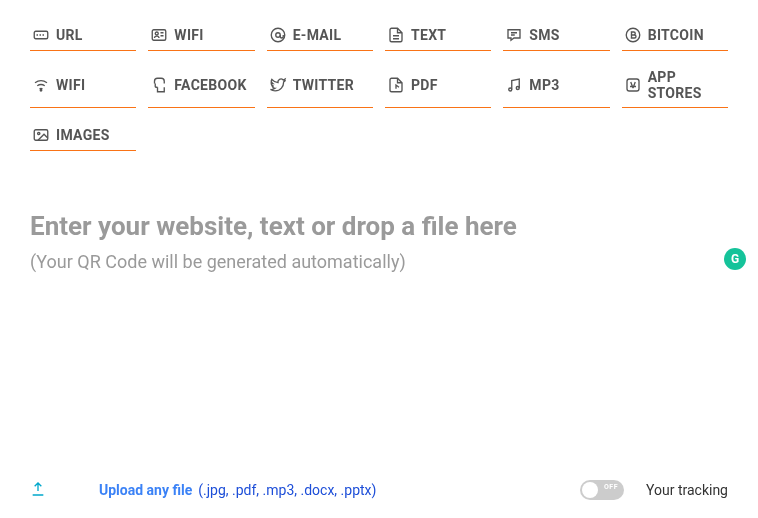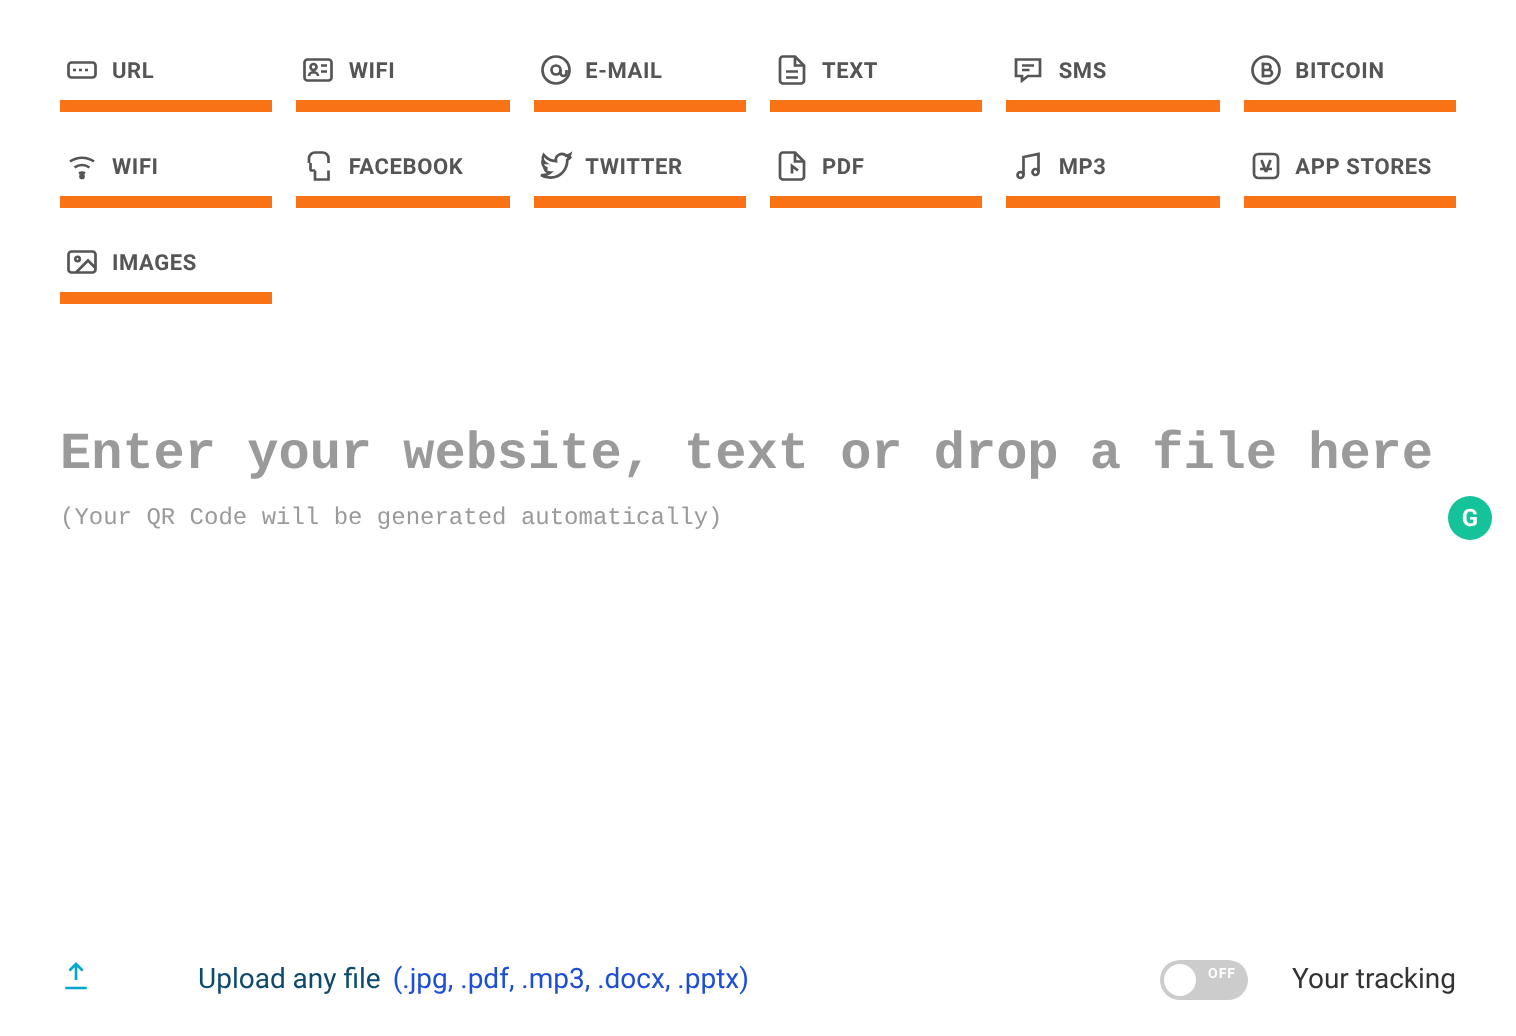--- a/index.html
+++ b/index.html
@@ -1,27 +1,27 @@
 <!DOCTYPE html>
 <html><head>
 <meta charset="utf-8">
 <style>
   * { margin: 0; padding: 0; box-sizing: border-box; }
   body { font-family: -apple-system, BlinkMacSystemFont, "Segoe UI", Roboto, sans-serif; background: #fff; width: 758px; height: 518px; padding: 20px 30px; position: relative; }
   .tabs { display: grid; grid-template-columns: repeat(6, 1fr); gap: 12px 12px; margin-bottom: 60px; }
-  .tab { display: flex; align-items: center; gap: 6px; padding: 6px 2px; border-bottom: 6px solid #f97316; cursor: pointer; color: #555; font-size: 11px; font-weight: 700; letter-spacing: 0.3px; }
+  .tab { display: flex; align-items: center; gap: 6px; padding: 6px 2px; border-bottom: 1px solid #f97316; cursor: pointer; color: #555; font-size: 14px; font-weight: 700; letter-spacing: 0.3px; }
   .tab .icon { width: 18px; height: 18px; flex-shrink: 0; display: flex; align-items: center; justify-content: center; }
   .tab svg { width: 18px; height: 18px; stroke: #555; fill: none; stroke-width: 1.8; }
-  .input-area { margin-top: 52px; font-family: Liberation Mono, monospace; }
+  .input-area { margin-top: 52px; }
   .placeholder-title { color: #9a9a9a; font-size: 26px; font-weight: 700; margin-bottom: 10px; }
-  .placeholder-sub { color: #9a9a9a; font-size: 12px; }
+  .placeholder-sub { color: #9a9a9a; font-size: 18px; }
   .grammarly-badge { position: absolute; right: 12px; top: 248px; width: 22px; height: 22px; background: #15c39a; border-radius: 50%; display: flex; align-items: center; justify-content: center; color: #fff; font-size: 12px; font-weight: 700; }
   .bottom-bar { position: absolute; bottom: 18px; left: 30px; right: 30px; display: flex; align-items: center; justify-content: space-between; }
   .upload { display: flex; align-items: center; gap: 6px; font-size: 14px; cursor: pointer; }
-  .upload-label { color: #0c4a6e; font-weight: 400; padding-left: 47px; }
+  .upload-label { color: #3b82f6; font-weight: 700; padding-left: 47px; }
   .upload-hint { color: #1d4ed8; }
   .upload svg { width: 16px; height: 16px; stroke: #00a8cc; fill: none; stroke-width: 2; }
   .scan-tracking { display: flex; align-items: center; gap: 22px; font-size: 14px; color: #333; }
   .toggle { width: 44px; height: 20px; background: #ccc; border-radius: 10px; position: relative; cursor: pointer; }
   .toggle::after { content: ""; position: absolute; left: 2px; top: 2px; width: 16px; height: 16px; background: #fff; border-radius: 50%; }
   .toggle-label { position: absolute; right: 6px; top: 3px; font-size: 7px; color: #fff; font-weight: 700; letter-spacing: 0.5px; }
 </style>
 </head>
 <body>
 

